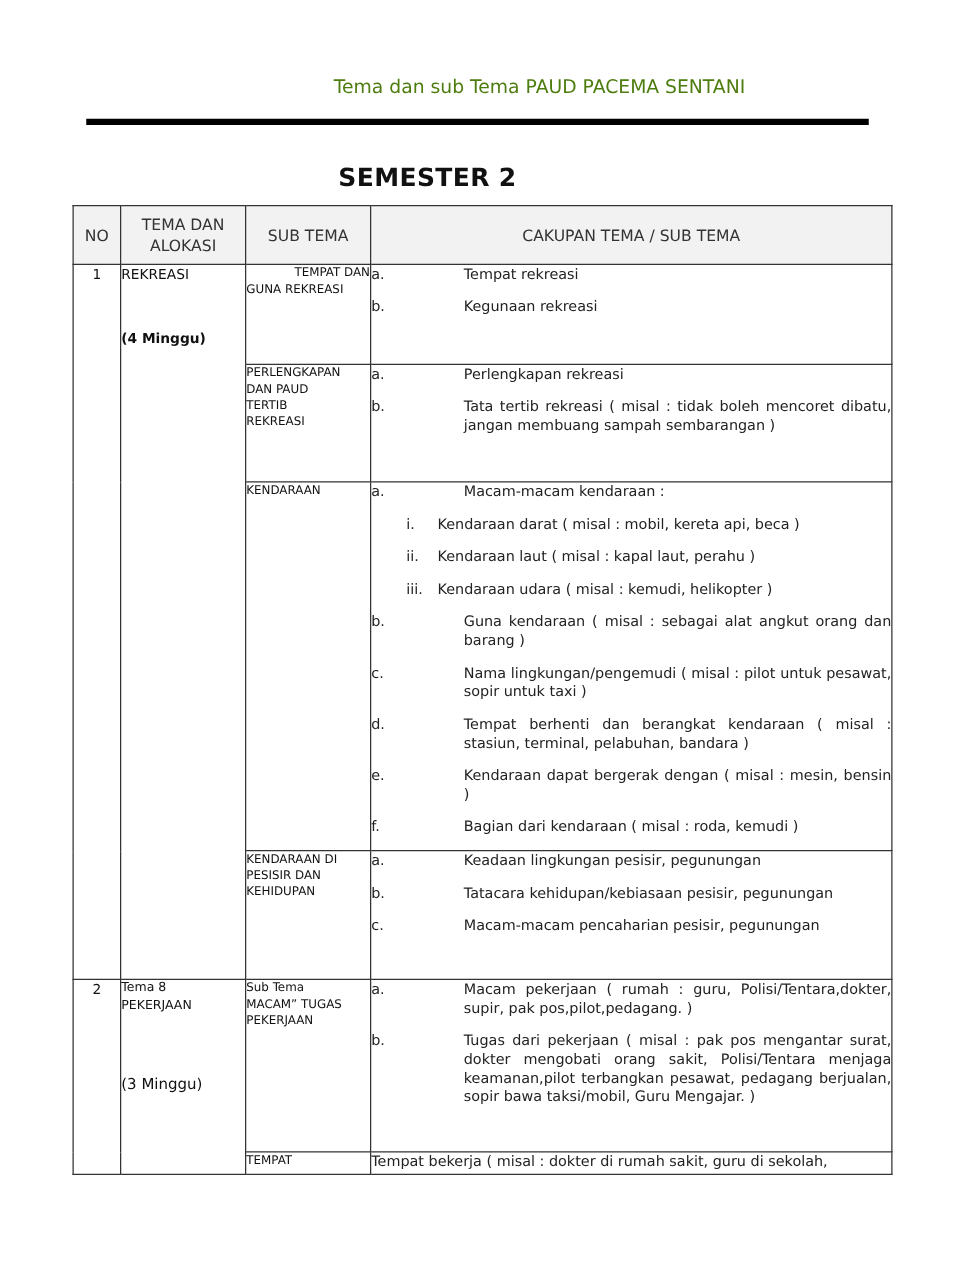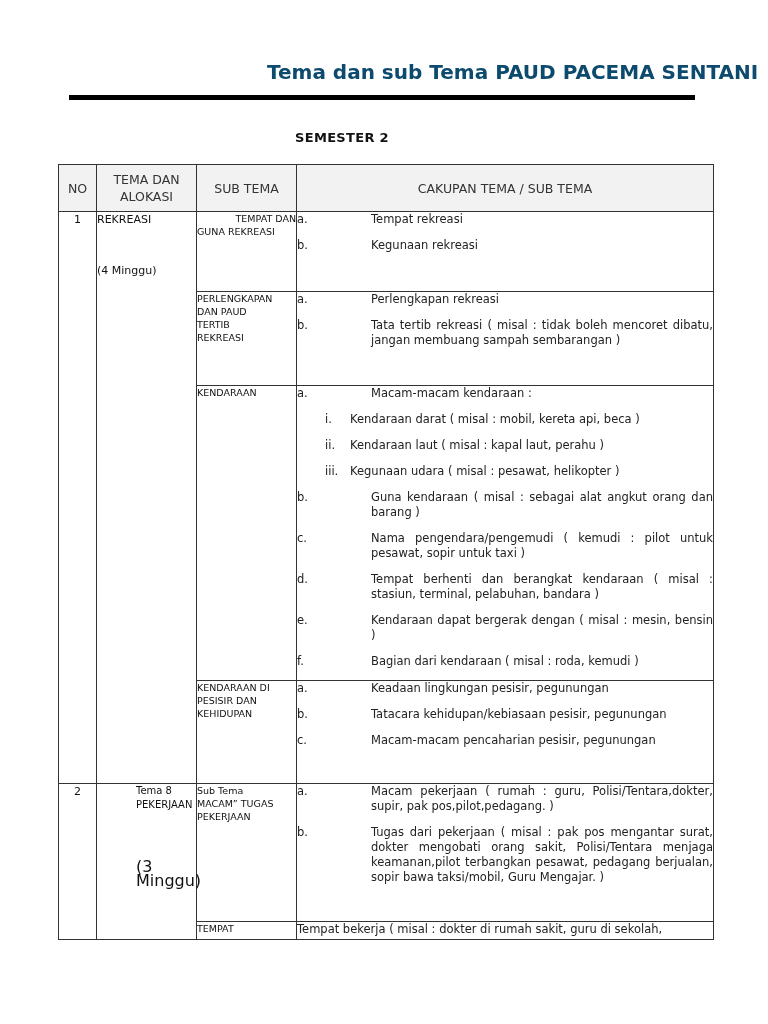--- a/index.html
+++ b/index.html
@@ -2,29 +2,29 @@
 <html><head>
 <meta charset="utf-8">
 <style>
   html, body { margin: 0; padding: 0; background: #ffffff; }
   body {
     width: 768px; height: 1024px; position: relative; overflow: hidden;
     font-family: "DejaVu Sans", sans-serif; color: #111;
   }
   .doc-title {
     position: absolute; left: 267px; top: 60px;
-    font-size: 20px; color: #0c4a6e; white-space: nowrap; font-weight: bold;
+    font-size: 15px; color: #4d7c0f; white-space: nowrap;
   }
   .rule {
     position: absolute; left: 69px; top: 95px; width: 626px; height: 5px;
     background: #000;
   }
   .semester {
     position: absolute; left: 0; width: 684px; top: 130px; text-align: center;
-    font-weight: bold; font-size: 13px; letter-spacing: 0.3px;
+    font-weight: bold; font-size: 20px; letter-spacing: 0.3px;
   }
   table.grid {
     position: absolute; left: 58px; top: 164px; width: 656px;
     border-collapse: collapse; table-layout: fixed;
     font-size: 11px; line-height: 15px;
   }
   table.grid td, table.grid th {
     border: 1px solid #333; vertical-align: top; padding: 0;
   }
   th { background: #f2f2f2; font-weight: normal; color: #333; font-size: 12.5px; line-height: 17px; vertical-align: middle !important; height: 46px; }
@@ -34,21 +34,21 @@
   td.no { text-align: center; padding-top: 3px; font-size: 11px; }
   td.tema { padding: 3px 5px; font-size: 11px; }
   td.sub { padding: 3px 5px; font-size: 9.5px; line-height: 13px; text-align: justify; text-align-last: left; }
   td.sub .justify-line { display: flex; justify-content: flex-end; }
   td.content { padding: 3px 6px 3px 6px; font-size: 11.5px; line-height: 15px; color: #222; }
   .item { display: flex; margin-bottom: 11px; }
   .item .lbl { width: 28px; flex: 0 0 28px; }
   .item .txt { flex: 1; text-align: justify; margin-left: 46px; }
   .sub-item { display: flex; margin-bottom: 11px; padding-left: 28px; }
   .sub-item .lbl { width: 25px; flex: 0 0 25px; }
-  .minggu { margin-top: 36px; }
+  .minggu { margin-top: 36px; font-weight: bold; }
   .minggu2 { margin-top: 48px; }
   .plain { text-align: justify; margin-left: 32px; }
 </style>
 </head>
 <body>
 
 <div class="doc-title">Tema dan sub Tema PAUD PACEMA SENTANI</div>
 <div class="rule"></div>
 <div class="semester">SEMESTER 2</div>
 
@@ -120,29 +120,29 @@
       <div class="sub-item">
             <span class="lbl">i.</span>
             <span class="txt">Kendaraan darat ( misal : mobil, kereta api, beca )</span>
           </div>
       <div class="sub-item">
             <span class="lbl">ii.</span>
             <span class="txt">Kendaraan laut ( misal : kapal laut, perahu )</span>
           </div>
       <div class="sub-item">
             <span class="lbl">iii.</span>
-            <span class="txt">Kegunaan udara ( misal : pesawat, helikopter )</span>
+            <span class="txt">Kendaraan udara ( misal : kemudi, helikopter )</span>
           </div>
       <div class="item">
             <span class="lbl">b.</span>
             <span class="txt">Guna kendaraan ( misal : sebagai alat angkut orang dan barang )</span>
           </div>
       <div class="item">
             <span class="lbl">c.</span>
-            <span class="txt">Nama pengendara/pengemudi ( kemudi : pilot untuk pesawat, sopir untuk taxi )</span>
+            <span class="txt">Nama lingkungan/pengemudi ( misal : pilot untuk pesawat, sopir untuk taxi )</span>
           </div>
       <div class="item">
             <span class="lbl">d.</span>
             <span class="txt">Tempat berhenti dan berangkat kendaraan ( misal : stasiun, terminal,   pelabuhan, bandara )</span>
           </div>
       <div class="item">
             <span class="lbl">e.</span>
             <span class="txt">Kendaraan dapat bergerak dengan ( misal : mesin, bensin )</span>
           </div>
       <div class="item">
@@ -169,24 +169,24 @@
           </div>
       <div class="item">
             <span class="lbl">c.</span>
             <span class="txt">Macam-macam pencaharian pesisir, pegunungan</span>
           </div>
     </td>
   </tr>
 
   <tr style="height:138px">
     <td class="no" rowspan="2">2</td>
-    <td class="tema" rowspan="2" style="font-size:10px;line-height:14px;padding-left:39px;">
+    <td class="tema" rowspan="2" style="font-size:10px;line-height:14px;">
       <div style="display:flex;justify-content:space-between;">Tema 8</div>
       <div>PEKERJAAN</div>
-      <div class="minggu2" style="font-size:16px;">(3 Minggu)</div>
+      <div class="minggu2" style="font-size:12px;">(3 Minggu)</div>
     </td>
     <td class="sub">
       <div>Sub Tema</div>
       <div>MACAM” TUGAS</div>
       <div>PEKERJAAN</div>
     </td>
     <td class="content">
       <div class="item">
             <span class="lbl">a.</span>
             <span class="txt">Macam pekerjaan ( rumah : guru, Polisi/Tentara,dokter, supir, pak pos,pilot,pedagang. )</span>

